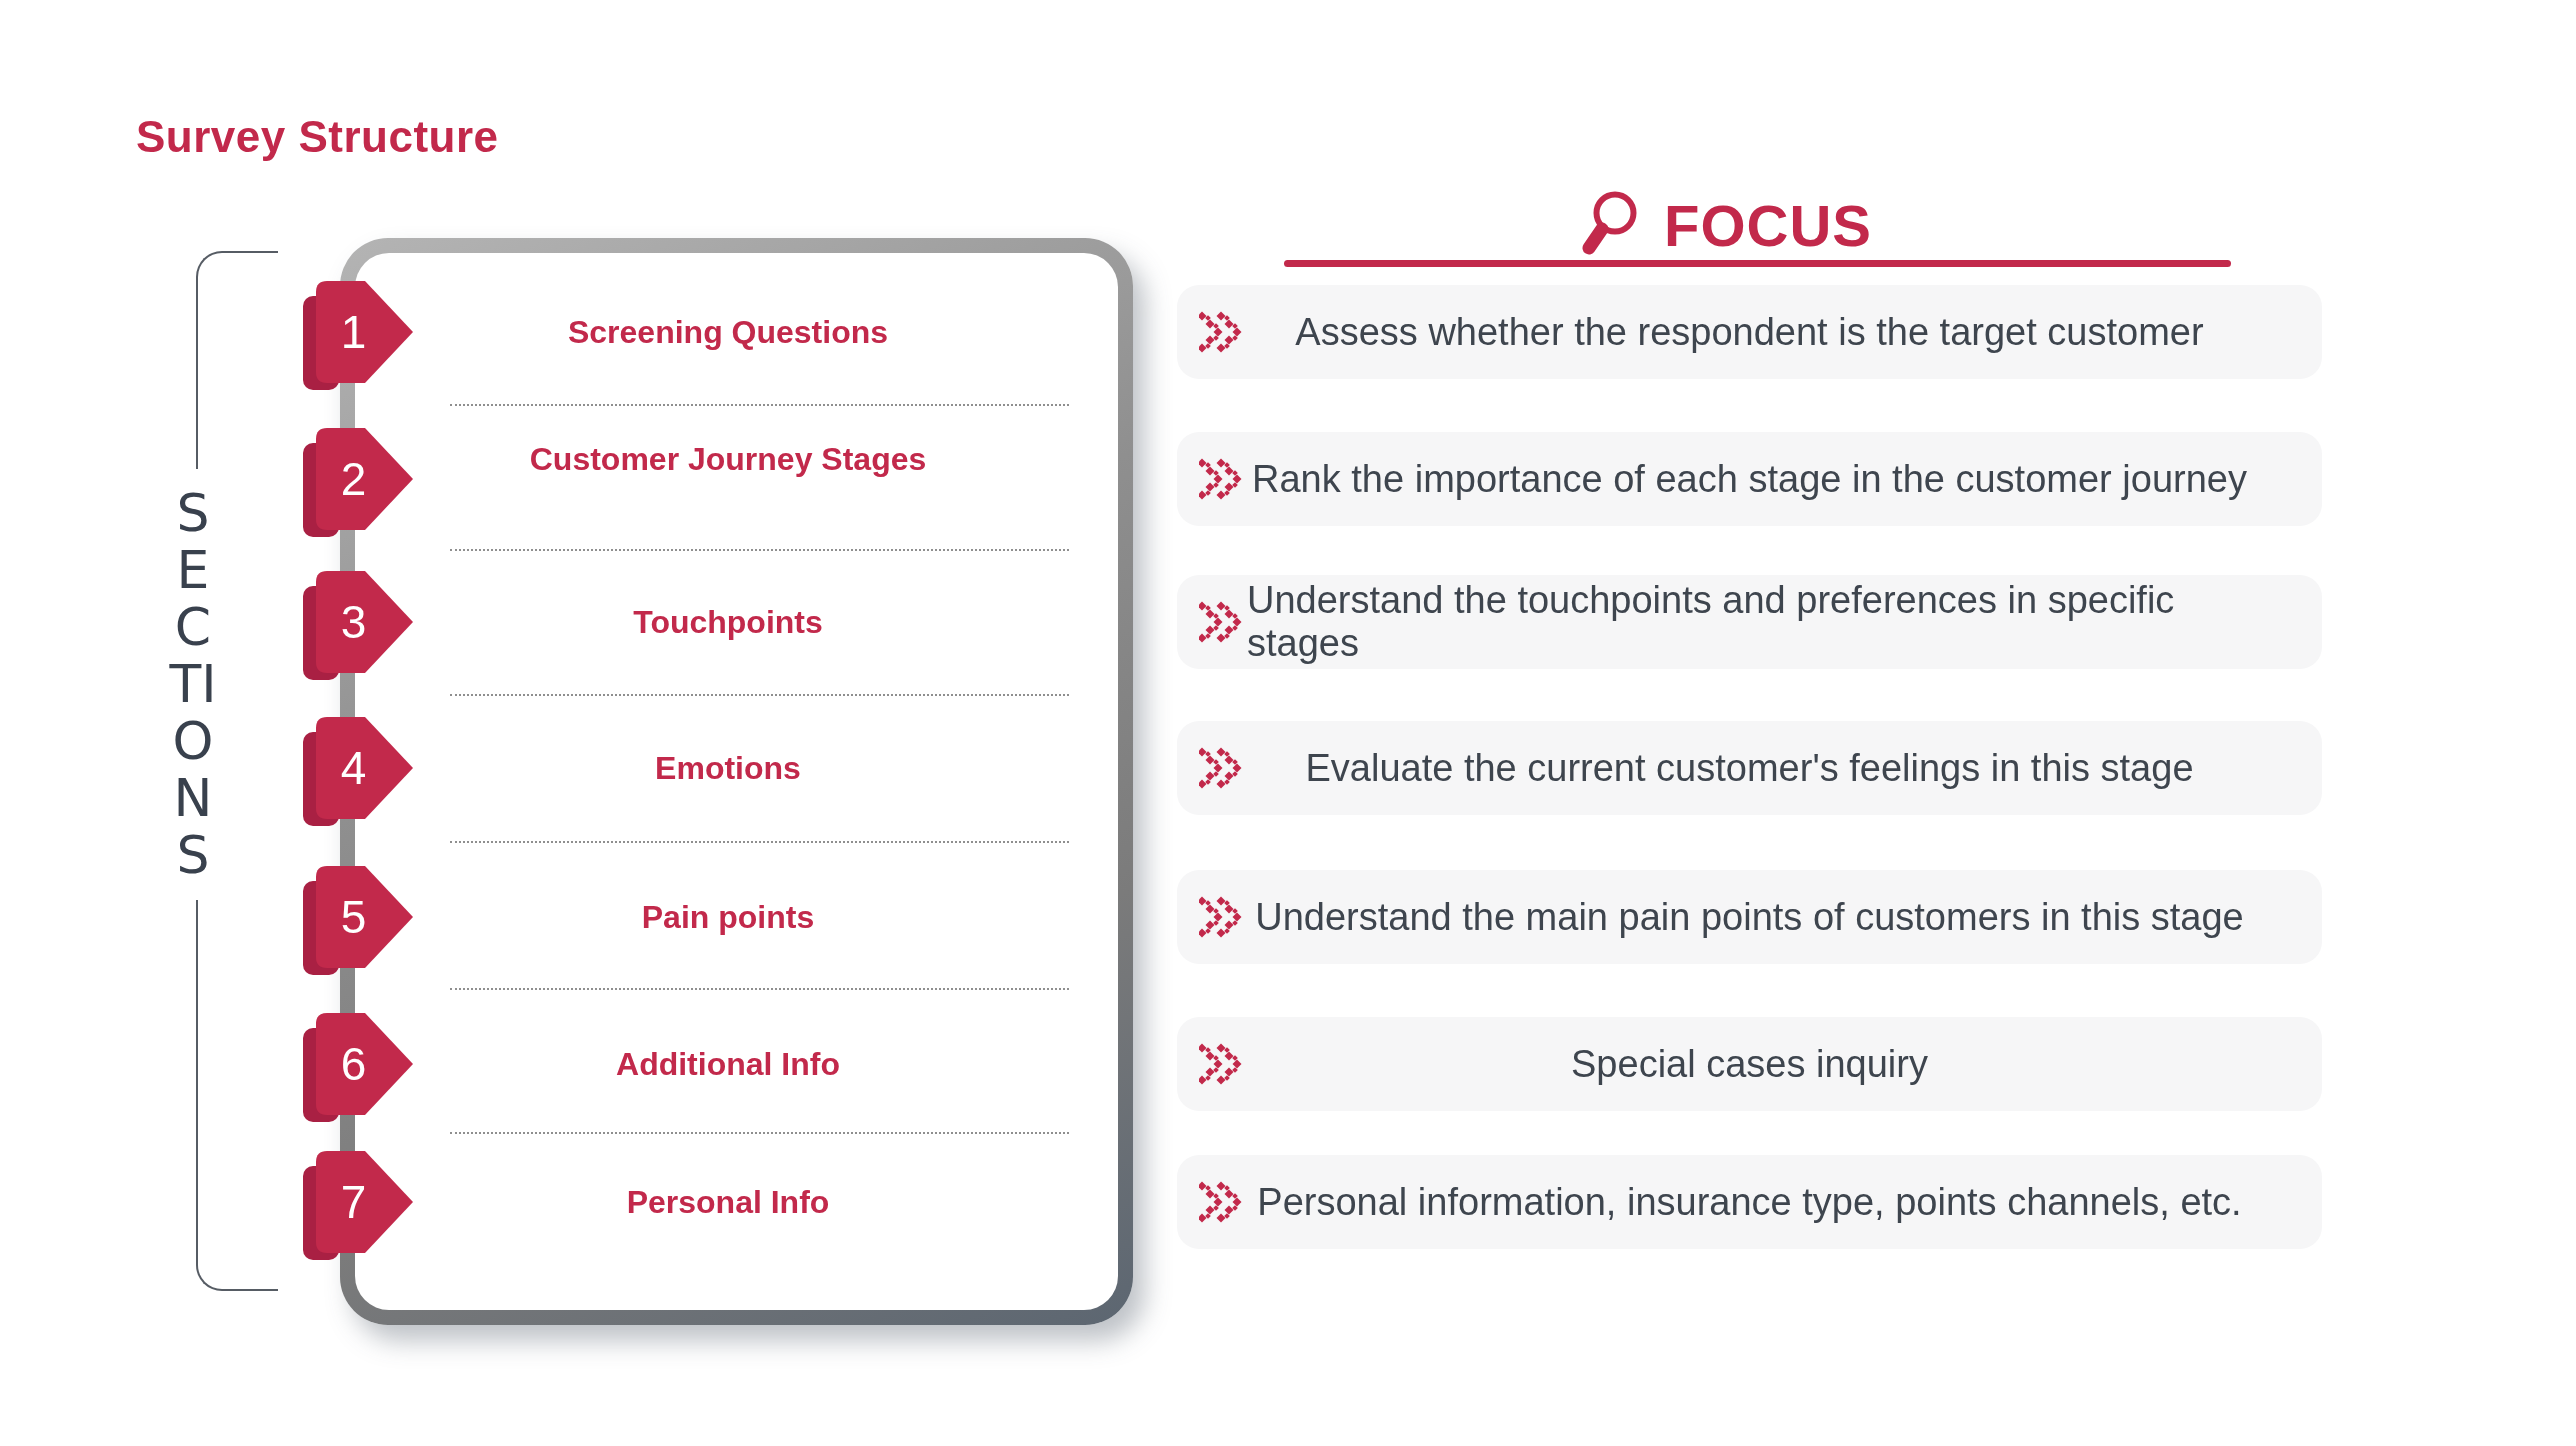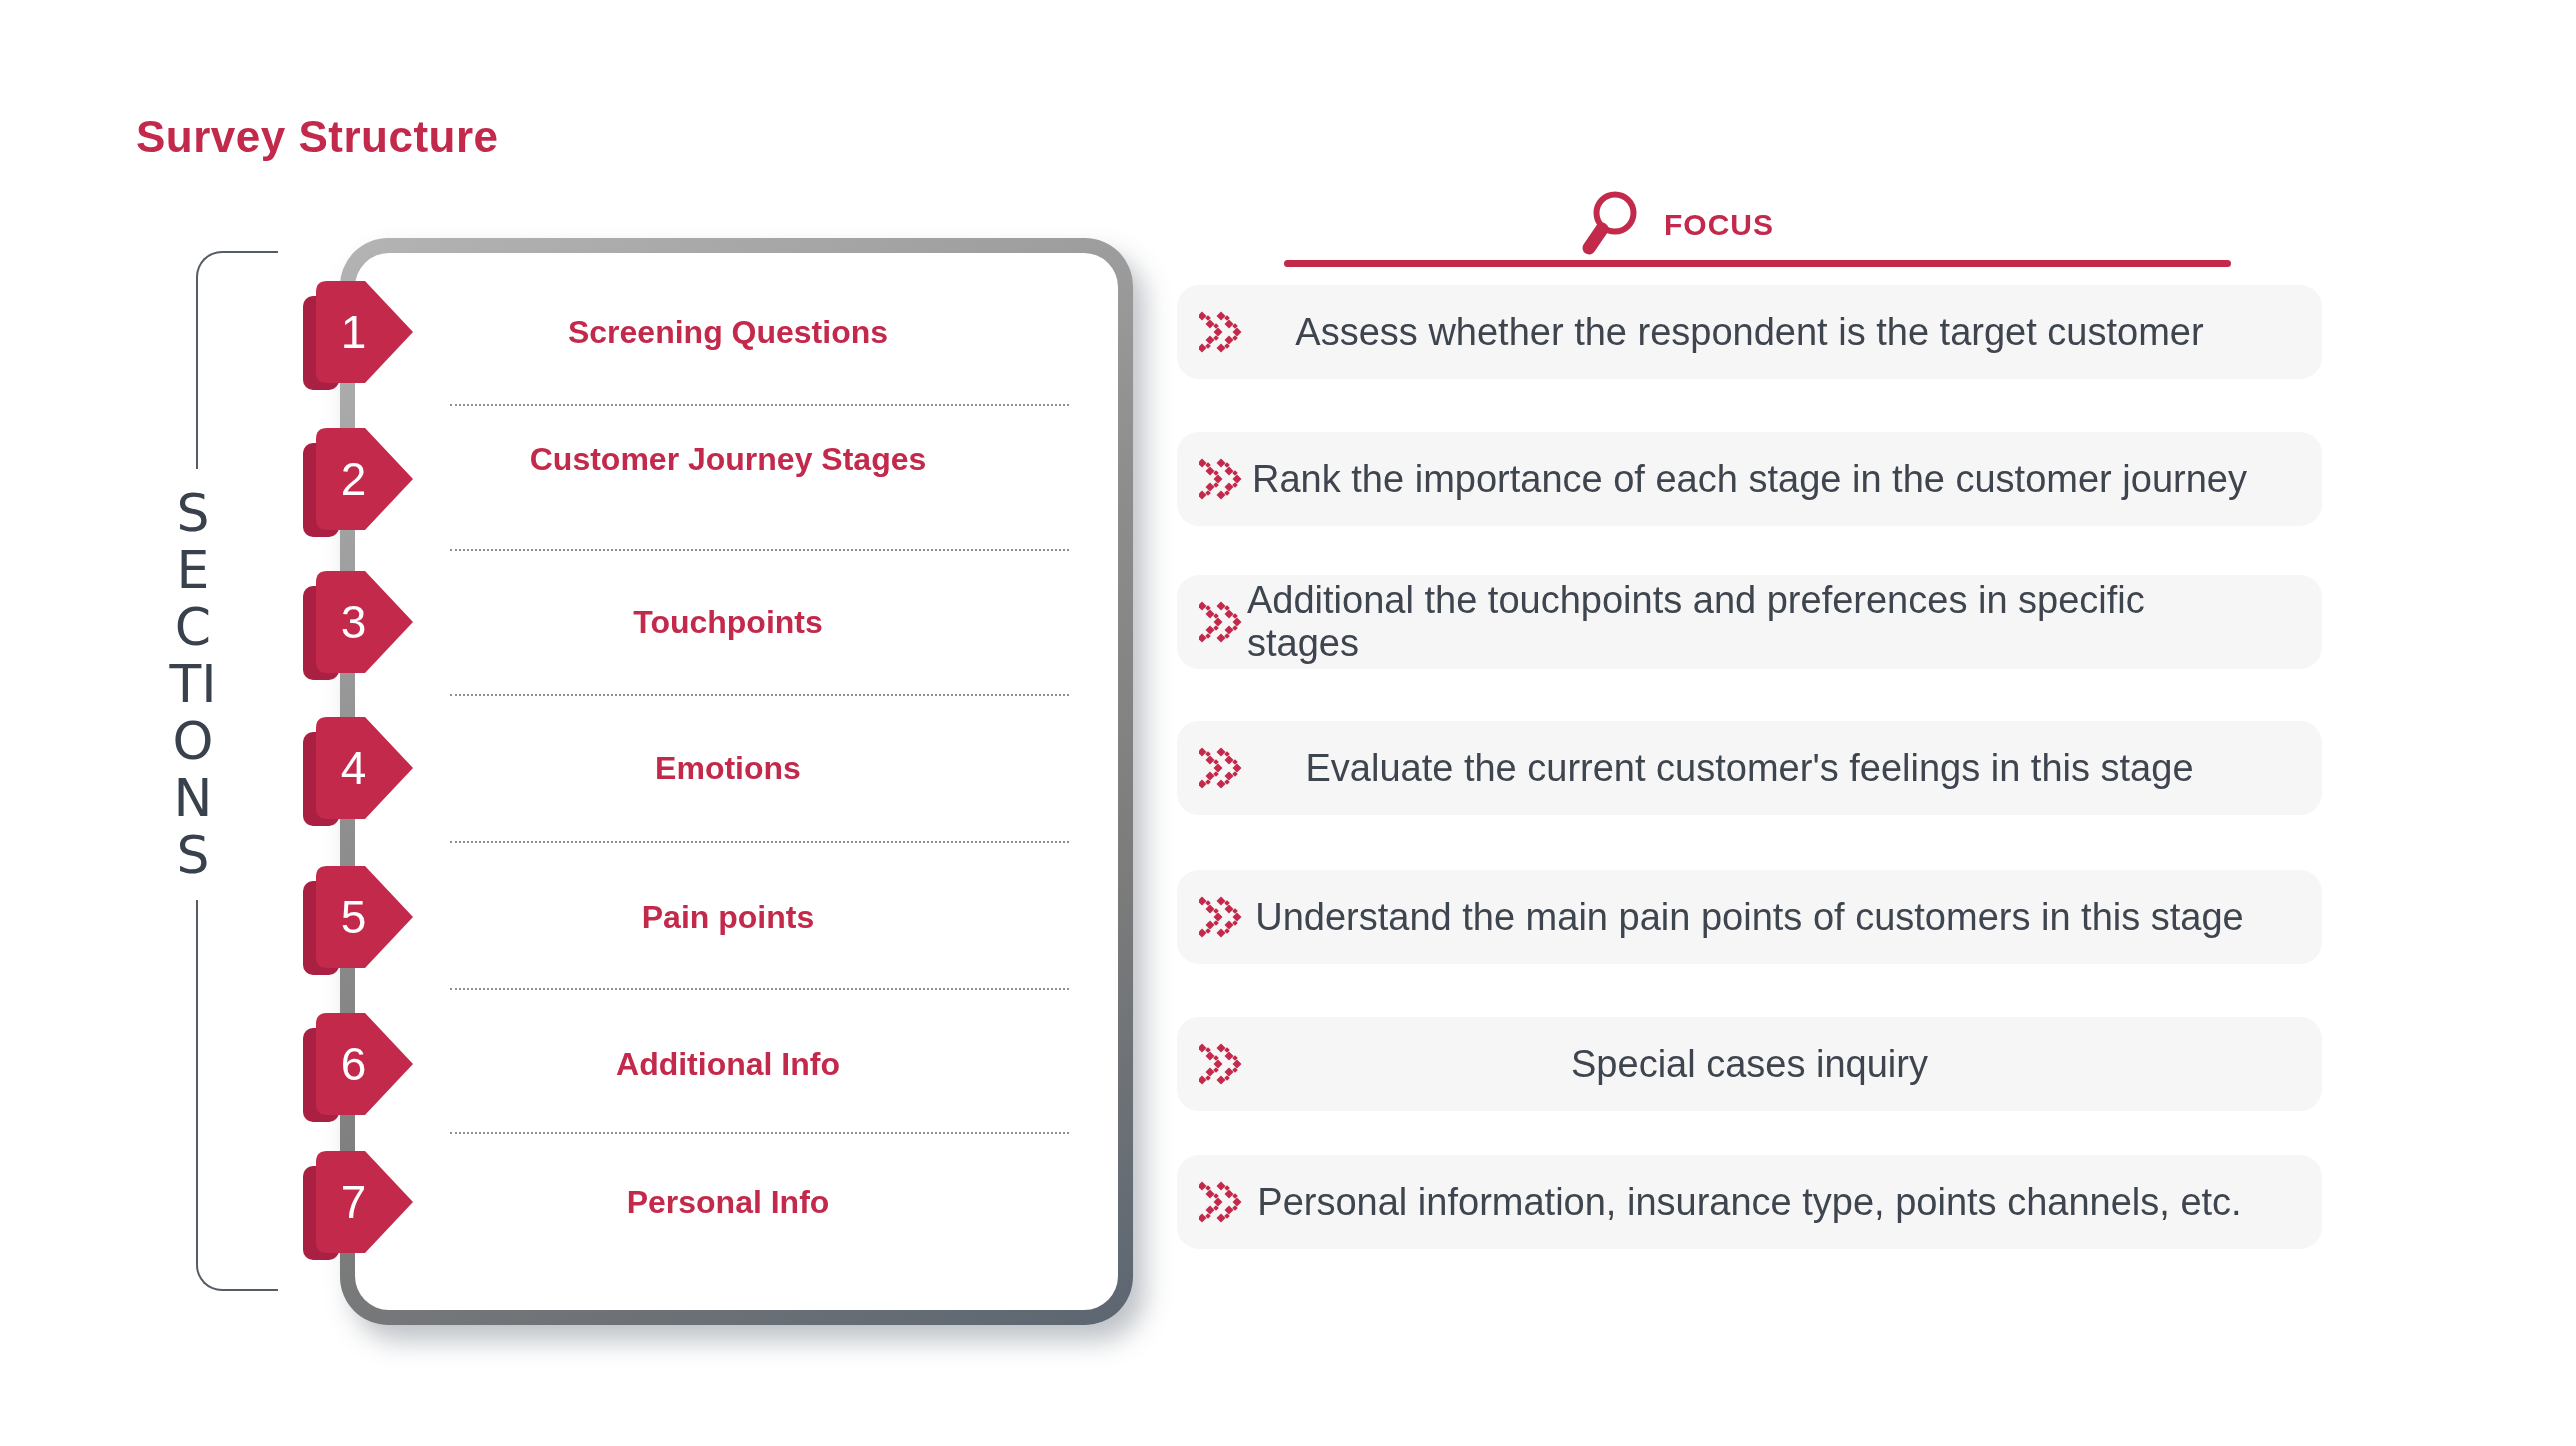--- a/index.html
+++ b/index.html
@@ -28,21 +28,21 @@
 
   
   .badge{position:absolute;left:301px;width:116px;height:112px;z-index:5;}
   .badge svg{position:absolute;inset:0;}
   .badge .num{position:absolute;left:15px;top:1px;width:75px;height:102px;display:flex;
               align-items:center;justify-content:center;color:#ffffff;font-size:46px;}
 
   
   .focus-header{position:absolute;left:1578px;top:182px;height:86px;display:flex;
                 align-items:center;gap:24px;z-index:2;}
-  .focus-header .label{font-size:30px;font-weight:bold;color:#C2294B;letter-spacing:1px;}
+  .focus-header .label{font-size:58px;font-weight:bold;color:#C2294B;letter-spacing:1px;}
   .focus-underline{position:absolute;left:1284px;top:260px;width:947px;height:7px;
                    background:#C2294B;border-radius:4px;}
   .focus-row{position:absolute;left:1177px;width:1145px;height:94px;background:#F6F6F7;
              border-radius:22px;}
   .focus-row .chev{position:absolute;left:22px;top:26px;}
   .focus-row .txt{position:absolute;inset:0;display:flex;align-items:center;justify-content:center;
                   padding:0 70px;font-size:38px;color:#3E454E;}
 </style>
 </head>
 <body>
@@ -161,21 +161,21 @@
   <div class="focus-row" style="top:432px">
     <svg class="chev" width="46" height="42" viewBox="0 0 46 42">
         <use href="#dchev"></use>
       </svg>
     <div class="txt">Rank the importance of each stage in the customer journey</div>
   </div>
   <div class="focus-row" style="top:575px">
     <svg class="chev" width="46" height="42" viewBox="0 0 46 42">
         <use href="#dchev"></use>
       </svg>
-    <div class="txt">Additional the touchpoints and preferences in specific stages</div>
+    <div class="txt">Understand the touchpoints and preferences in specific stages</div>
   </div>
   <div class="focus-row" style="top:721px">
     <svg class="chev" width="46" height="42" viewBox="0 0 46 42">
         <use href="#dchev"></use>
       </svg>
     <div class="txt">Evaluate the current customer's feelings in this stage</div>
   </div>
   <div class="focus-row" style="top:870px">
     <svg class="chev" width="46" height="42" viewBox="0 0 46 42">
         <use href="#dchev"></use>

